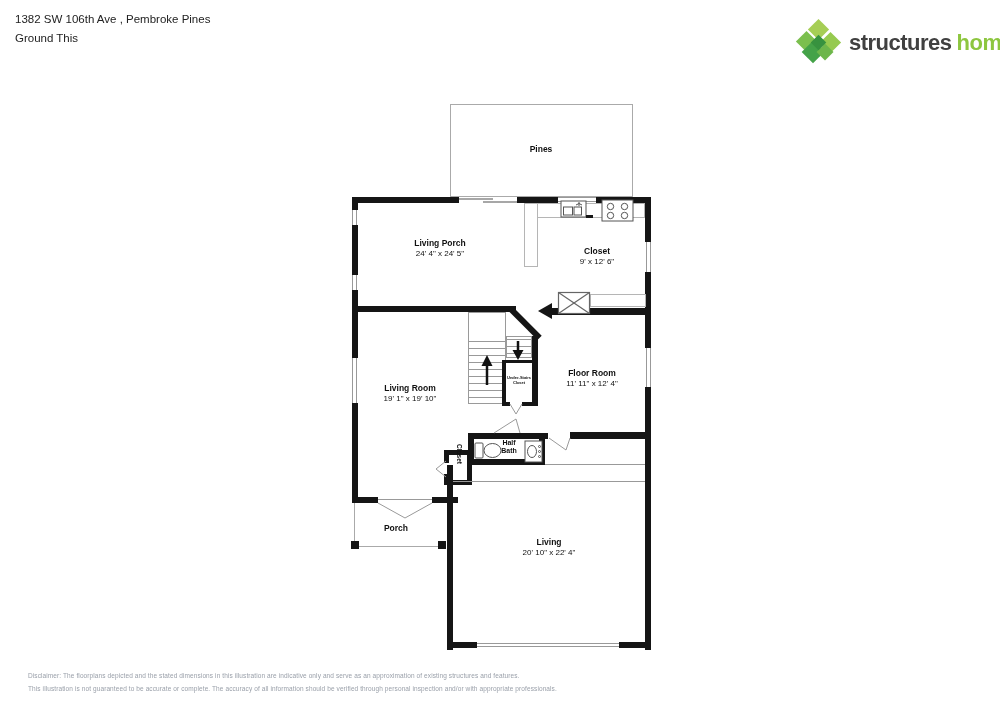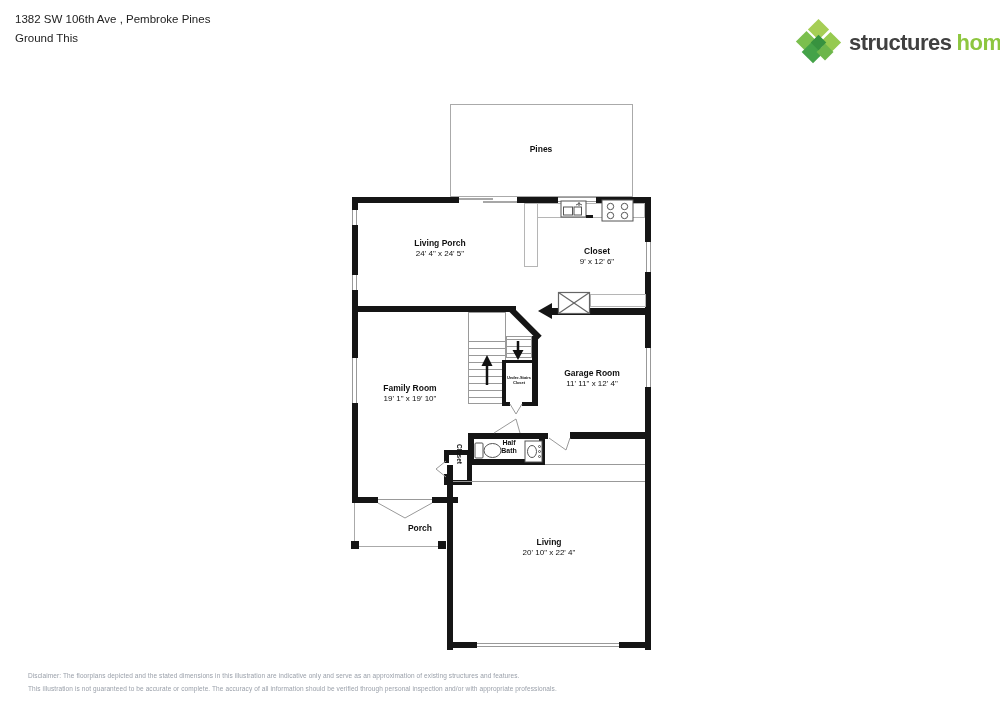--- a/index.html
+++ b/index.html
@@ -190,28 +190,28 @@
     <path d="M446,461 L436,469 L446,477" fill="none" stroke="#9a9a9a" stroke-width="1"></path>
     <path d="M510,404 L516,414 L522,404" fill="none" stroke="#9a9a9a" stroke-width="1"></path>
     <path d="M378,503 L405,518 L432,503" fill="none" stroke="#9a9a9a" stroke-width="1"></path>
   </svg>
 
   <div class="lbl b" style="left:541px;top:144px;">Pines</div>
   <div class="lbl b" style="left:440px;top:238px;">Living Porch</div>
   <div class="lbl dims" style="left:440px;top:249px;">24' 4" x 24' 5"</div>
   <div class="lbl b" style="left:597px;top:246px;">Closet</div>
   <div class="lbl dims" style="left:597px;top:257px;">9' x 12' 6"</div>
-  <div class="lbl b" style="left:410px;top:383px;">Family Room</div>
+  <div class="lbl b" style="left:410px;top:383px;">Living Room</div>
   <div class="lbl dims" style="left:410px;top:394px;">19' 1" x 19' 10"</div>
-  <div class="lbl b" style="left:592px;top:368px;">Garage Room</div>
+  <div class="lbl b" style="left:592px;top:368px;">Floor Room</div>
   <div class="lbl dims" style="left:592px;top:379px;">11' 11" x 12' 4"</div>
   <div class="lbl b" style="left:509px;top:439px;font-size:7px;line-height:8px;">
     <div>Half</div>
     <div>Bath</div>
   </div>
-  <div class="lbl b" style="left:420px;top:523px;">Porch</div>
+  <div class="lbl b" style="left:396px;top:523px;">Porch</div>
   <div class="lbl b" style="left:549px;top:537px;">Living</div>
   <div class="lbl dims" style="left:549px;top:548px;">20' 10" x 22' 4"</div>
 
   <div class="disc" style="top:672px;">Disclaimer: The floorplans depicted and the stated dimensions in this illustration are indicative only and serve as an approximation of existing structures and features.</div>
   <div class="disc" style="top:685px;">This illustration is not guaranteed to be accurate or complete. The accuracy of all information should be verified through personal inspection and/or with appropriate professionals.</div>
 
 </div>
 
 </body></html>

